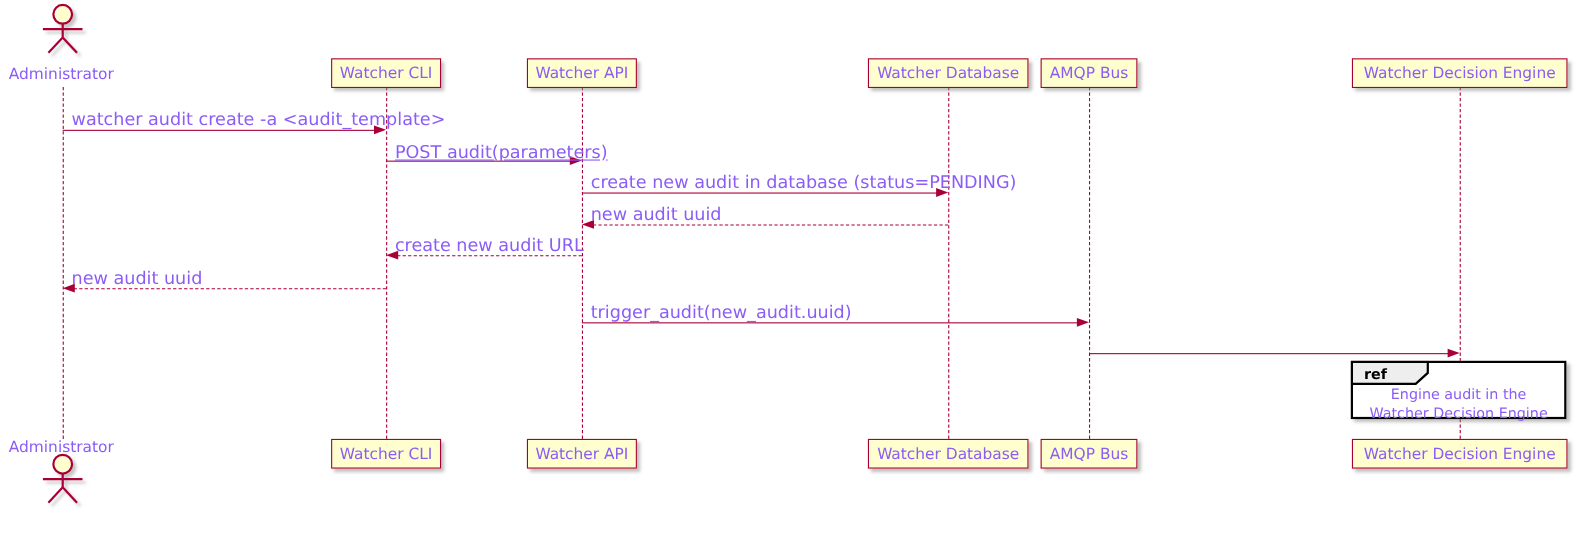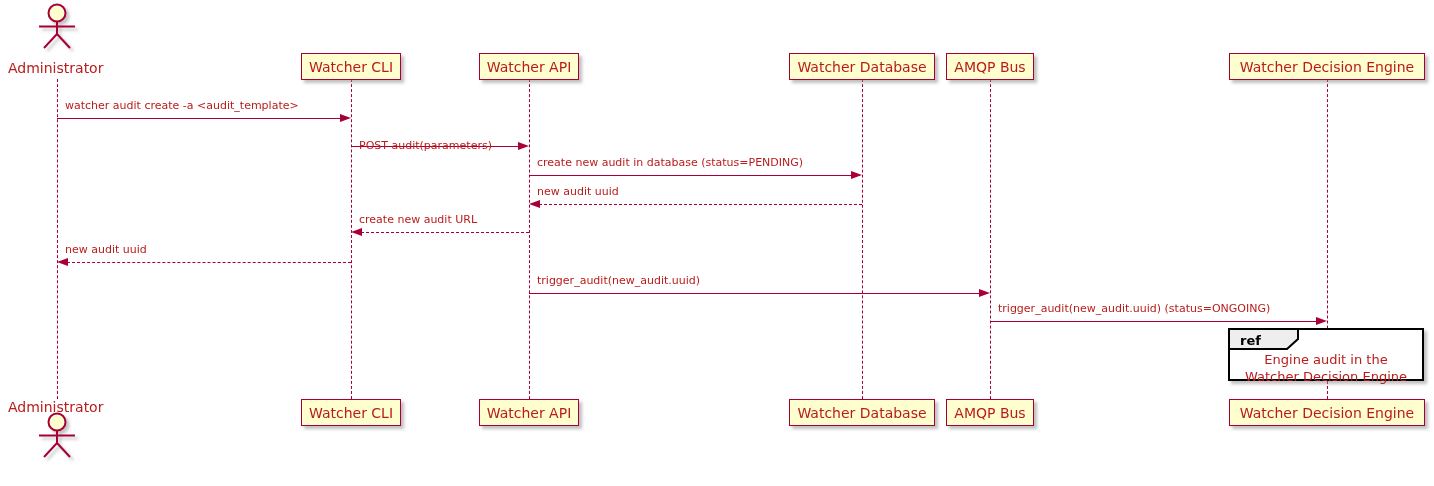--- a/index.html
+++ b/index.html
@@ -19,42 +19,42 @@
     background:var(--pfill); border:1.5px solid var(--pborder);
     box-shadow:3px 3px 3px rgba(140,140,140,0.55);
     font-size:14px; white-space:nowrap;
   }
   .actor-fig {
     position:absolute;
     filter:drop-shadow(3px 3px 1.5px rgba(140,140,140,0.5));
   }
   .actor-label { position:absolute; font-size:14px; white-space:nowrap; }
 
-  .mlabel { position:absolute; font-size:11px; white-space:nowrap; }
+  .mlabel { position:absolute; font-size:16px; white-space:nowrap; }
   .mline  { position:absolute; height:0; border-top:1px solid var(--arrow); }
   .mline.dashed { border-top:1px dashed var(--arrow); }
   .ahead  { position:absolute; width:0; height:0; border-top:4.5px solid transparent; border-bottom:4.5px solid transparent; }
   .ahead.right { border-left:11px solid var(--arrow); }
   .ahead.left  { border-right:11px solid var(--arrow); }
 
   .refbox {
     position:absolute; background:var(--reffill); border:2px solid var(--refborder);
     box-shadow:3px 3px 3px rgba(140,140,140,0.55);
   }
   .reftag { position:absolute; top:-2px; left:-2px; }
   .refbody {
     position:absolute; left:0; right:0; top:21px;
     text-align:center; line-height:17px; font-size:13px;
   }
   .refline { white-space:nowrap; }
 </style>
 </head>
 <body>
 
-<div id="diagram" style="width: 1434px; height: 486px; --pfill: #FEFECE; --pborder: #A80036; --arrow: #A80036; --lifeline: #A80036; --refborder: #000000; --reffill: #FFFFFF; color: #b91c1c;">
+<div id="diagram" style="width: 1434px; height: 486px; --pfill: #FEFECE; --pborder: #A80036; --arrow: #A80036; --lifeline: #A80036; --refborder: #000000; --reffill: #FFFFFF; color: #8b5cf6;">
     <div class="lifeline" style="left: 56.5px; top: 79px; height: 320px;"></div>
     <div class="actor-fig" style="left: 33px; top: 3px;"><svg width="48" height="47" viewBox="0 0 48 47">
         <circle cx="24" cy="10" r="8.5" fill="#FEFECE" stroke="#A80036" stroke-width="2"></circle>
         <line x1="24" y1="18.5" x2="24" y2="31" stroke="#A80036" stroke-width="2"></line>
         <line x1="6" y1="23.5" x2="42" y2="23.5" stroke="#A80036" stroke-width="2"></line>
         <line x1="24" y1="31" x2="11" y2="45" stroke="#A80036" stroke-width="2"></line>
         <line x1="24" y1="31" x2="37" y2="45" stroke="#A80036" stroke-width="2"></line>
       </svg></div>
     <div class="actor-label" style="left: 8px; top: 60px;">Administrator</div>
     <div class="actor-label" style="left: 8px; top: 399px;">Administrator</div>
@@ -78,39 +78,38 @@
     <div class="pbox" style="left: 946px; top: 53px; width: 88px; height: 27px;">AMQP Bus</div>
     <div class="pbox" style="left: 946px; top: 399px; width: 88px; height: 27px;">AMQP Bus</div>
     <div class="lifeline" style="left: 1326.5px; top: 79px; height: 320px;"></div>
     <div class="pbox" style="left: 1229px; top: 53px; width: 196px; height: 27px;">Watcher Decision Engine</div>
     <div class="pbox" style="left: 1229px; top: 399px; width: 196px; height: 27px;">Watcher Decision Engine</div>
     <div class="mline" style="left: 57px; top: 118px; width: 284px; margin-left: 0px;"></div>
     <div class="ahead right" style="left: 340px; top: 114px;"></div>
     <div class="mlabel" style="left: 65px; top: 99px;">watcher audit create -a &lt;audit_template&gt;</div>
     <div class="mline" style="left: 351px; top: 146px; width: 168px; margin-left: 0px;"></div>
     <div class="ahead right" style="left: 518px; top: 142px;"></div>
-    <div class="mlabel" style="left: 359px; top: 139px;">POST audit(parameters)</div>
+    <div class="mlabel" style="left: 359px; top: 129px; text-decoration: underline;">POST audit(parameters)</div>
     <div class="mline" style="left: 529px; top: 175px; width: 323px; margin-left: 0px;"></div>
     <div class="ahead right" style="left: 851px; top: 171px;"></div>
     <div class="mlabel" style="left: 537px; top: 156px;">create new audit in database (status=PENDING)</div>
     <div class="mline dashed" style="left: 529px; top: 204px; width: 323px; margin-left: 10px;"></div>
     <div class="ahead left" style="left: 529px; top: 200px;"></div>
     <div class="mlabel" style="left: 537px; top: 185px;">new audit uuid</div>
     <div class="mline dashed" style="left: 351px; top: 232px; width: 168px; margin-left: 10px;"></div>
     <div class="ahead left" style="left: 351px; top: 228px;"></div>
     <div class="mlabel" style="left: 359px; top: 213px;">create new audit URL</div>
     <div class="mline dashed" style="left: 57px; top: 262px; width: 284px; margin-left: 10px;"></div>
     <div class="ahead left" style="left: 57px; top: 258px;"></div>
     <div class="mlabel" style="left: 65px; top: 243px;">new audit uuid</div>
     <div class="mline" style="left: 529px; top: 293px; width: 451px; margin-left: 0px;"></div>
     <div class="ahead right" style="left: 979px; top: 289px;"></div>
     <div class="mlabel" style="left: 537px; top: 274px;">trigger_audit(new_audit.uuid)</div>
     <div class="mline" style="left: 990px; top: 321px; width: 327px; margin-left: 0px;"></div>
     <div class="ahead right" style="left: 1316px; top: 317px;"></div>
-    <div class="mlabel" style="left: 998px; top: 302px;">trigger_audit(new_audit.uuid) (status=ONGOING)</div>
     <div class="refbox" style="left: 1228px; top: 328px; width: 196px; height: 53px;">
       <div class="reftag"><svg width="72" height="23" viewBox="0 0 72 23">
           <path d="M1,1 H70 V11 L59,21 H1 Z" fill="#EEEEEE" stroke="#000000" stroke-width="2"></path>
           <text x="12" y="16.5" font-size="13" font-weight="bold" fill="#000000">ref</text>
         </svg></div>
       <div class="refbody">
         <div class="refline">Engine audit in the</div>
         <div class="refline">Watcher Decision Engine</div>
       </div>
     </div>

